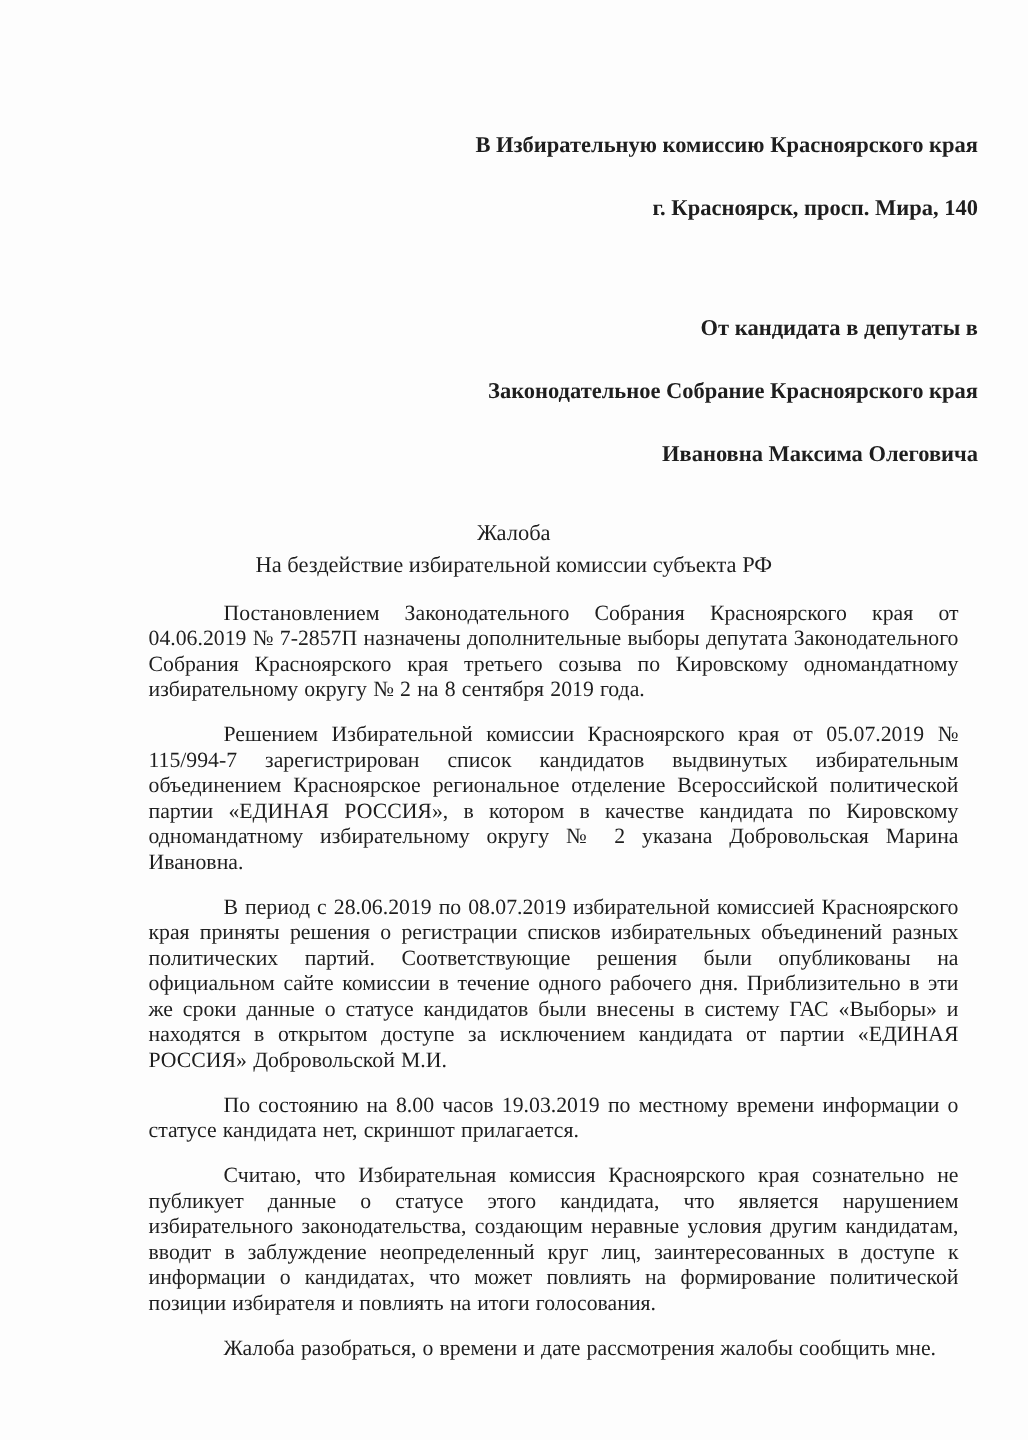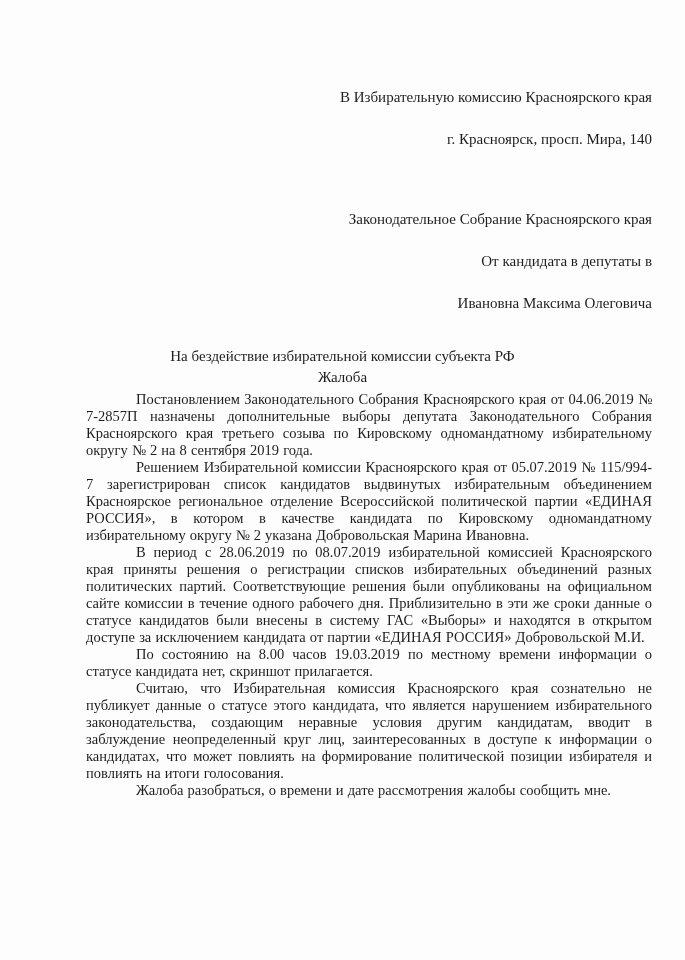--- a/index.html
+++ b/index.html
@@ -17,35 +17,36 @@
     overflow: hidden;
     box-sizing: border-box;
     padding-top: 66px;
   }
   .address-block {
     text-align: right;
     margin: 0 33px 0 86px;
     font-size: 15px;
     line-height: 21px;
     white-space: pre-line;
+    font-weight: bold;
   }
   .sender-block {
     margin-top: 17px;
   }
   .title-block {
     margin-top: 11px;
     text-align: center;
     font-size: 15px;
     line-height: 21px;
   }
   .doc-body {
     margin: 3px 33px 0 86px;
   }
   .doc-body p {
-    margin: 0;
+    margin: 13px;
     text-align: justify;
     text-indent: 50px;
     font-size: 14.5px;
     line-height: 17px;
     word-spacing: 0.5px;
   }
   .bold {
     font-weight: normal;
   }
 </style>
@@ -53,28 +54,28 @@
 <body>
 
 <div class="page">
 
   <div class="address-block">
     <div>В Избирательную комиссию Красноярского края</div>
     <div>г. Красноярск, просп. Мира, 140</div>
   </div>
 
   <div class="address-block sender-block">
+    <div>От кандидата в депутаты в</div>
     <div>Законодательное Собрание Красноярского края</div>
-    <div>От кандидата в депутаты в</div>
     <div>Ивановна Максима Олеговича</div>
   </div>
 
   <div class="title-block">
+    <div>Жалоба</div>
     <div>На бездействие избирательной комиссии субъекта РФ</div>
-    <div>Жалоба</div>
   </div>
 
   <div class="doc-body">
     <p>Постановлением Законодательного Собрания Красноярского края от 04.06.2019 № 7-2857П назначены дополнительные выборы депутата Законодательного Собрания Красноярского края третьего созыва по Кировскому одномандатному избирательному округу № 2 на 8 сентября 2019 года.</p>
     <p><span>Решением Избирательной комиссии Красноярского края от </span><span class="bold">05.07.2019</span><span> № 115/994-7 зарегистрирован список кандидатов выдвинутых избирательным объединением Красноярское региональное отделение Всероссийской политической партии «ЕДИНАЯ РОССИЯ», в котором в качестве кандидата по Кировскому одномандатному избирательному округу № 2 указана Добровольская Марина Ивановна.</span></p>
     <p>В период с 28.06.2019 по 08.07.2019 избирательной комиссией Красноярского края приняты решения о регистрации списков избирательных объединений разных политических партий. Соответствующие решения были опубликованы на официальном сайте комиссии в течение одного рабочего дня. Приблизительно в эти же сроки данные о статусе кандидатов были внесены в систему ГАС «Выборы» и находятся в открытом доступе за исключением кандидата от партии «ЕДИНАЯ РОССИЯ» Добровольской М.И.</p>
     <p>По состоянию на 8.00 часов 19.03.2019 по местному времени информации о статусе кандидата нет, скриншот прилагается.</p>
     <p>Считаю, что Избирательная комиссия Красноярского края сознательно не публикует данные о статусе этого кандидата, что является нарушением избирательного законодательства, создающим неравные условия другим кандидатам, вводит в заблуждение неопределенный круг лиц, заинтересованных в доступе к информации о кандидатах, что может повлиять на формирование политической позиции избирателя и повлиять на итоги голосования.</p>
     <p>Жалоба разобраться, о времени и дате рассмотрения жалобы сообщить мне.</p>
   </div>

